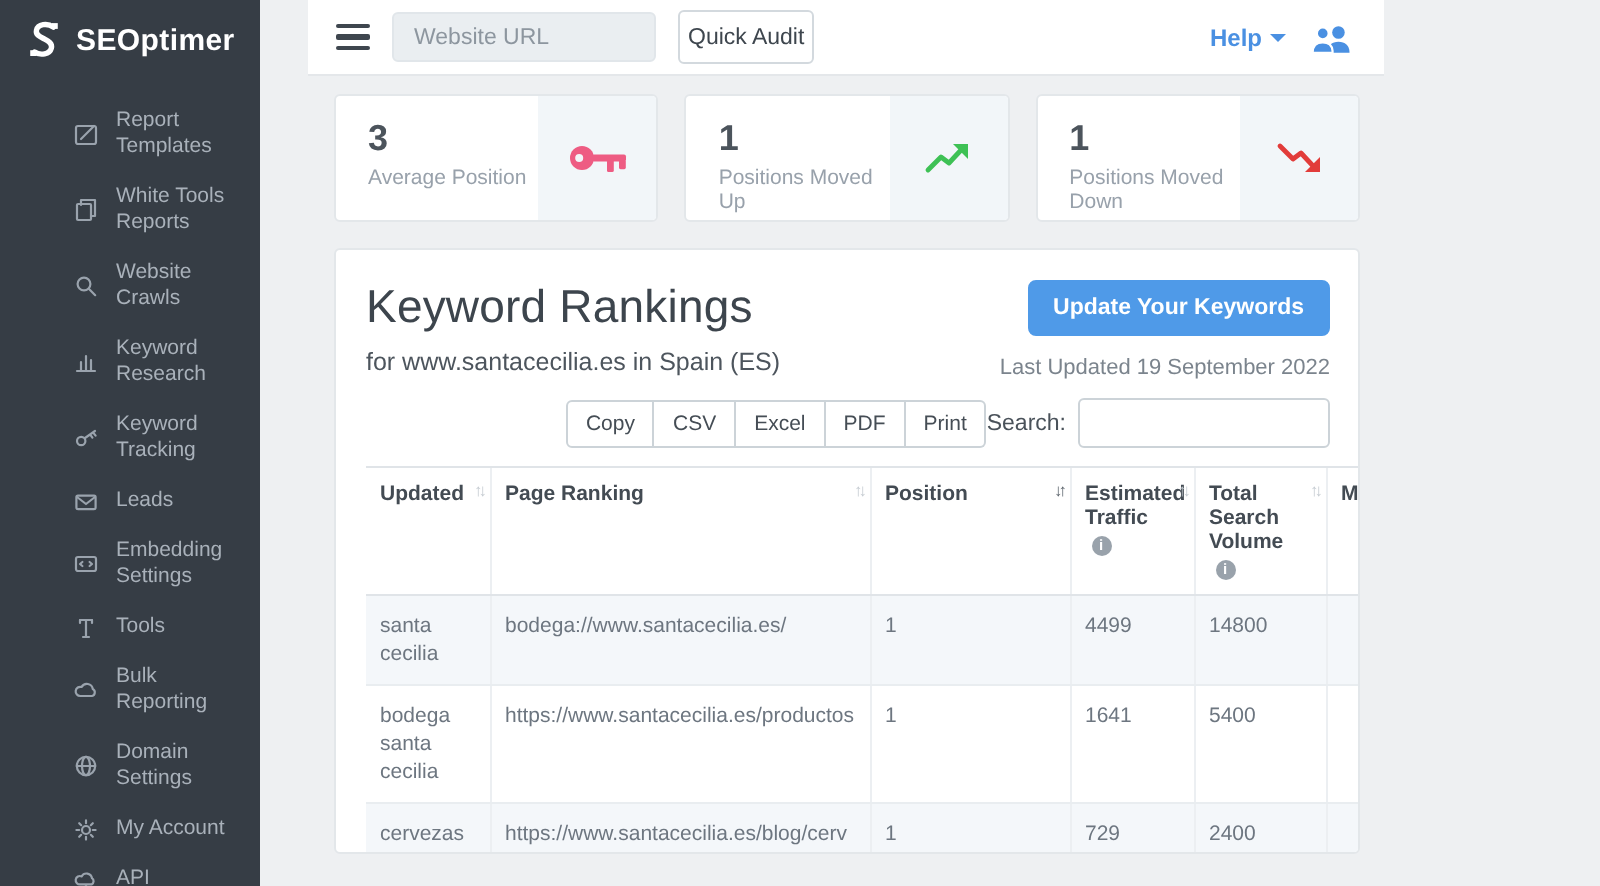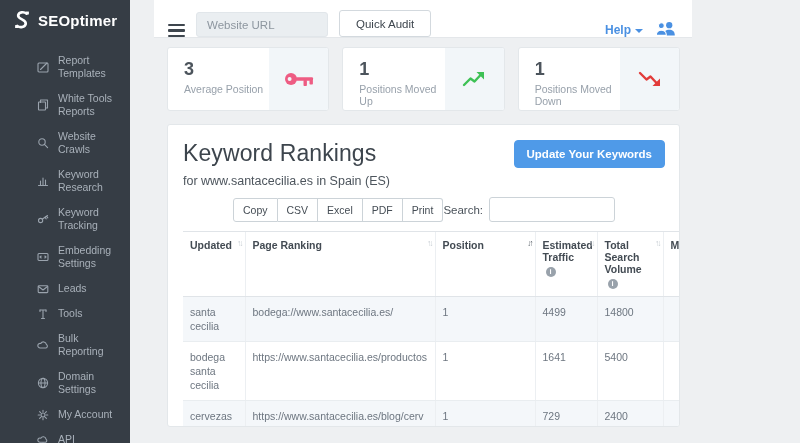--- a/index.html
+++ b/index.html
@@ -11,26 +11,26 @@
   .sidebar { width:130px; flex:none; background:#363d45; color:#a9b1ba; display:flex; flex-direction:column; }
   .logo { display:flex; align-items:center; gap:6px; padding:10px 10px 12px 12px; }
   .logo-text { color:#ffffff; font-size:15px; font-weight:bold; letter-spacing:.2px; }
   .nav { display:flex; flex-direction:column; padding-top:6px;margin-left:24px; }
   .nav-item { display:flex; align-items:center; gap:9px; padding:6px 10px 6px 13px; font-size:10.5px; color:#a9b1ba; cursor:pointer; line-height:13px; }
   .icn { width:12px; height:12px; flex:none; }
   .icn * { stroke:#9aa3ad; fill:none; stroke-width:1.1; stroke-linecap:round; stroke-linejoin:round; }
 
   
   .right { flex:1; display:flex; flex-direction:column; min-width:0; }
-  .topbar { height:38px; flex:none; background:#fff; border-bottom:1px solid #e4e7ea; display:flex; align-items:flex-end; padding:0 14px; gap:11px; }
+  .topbar { height:38px; flex:none; background:#fff; border-bottom:1px solid #e4e7ea; display:flex; align-items:center; padding:0 14px; gap:11px; }
   .hamburger { width:17px; display:flex; flex-direction:column; gap:3px; cursor:pointer; }
   .hamburger span { height:2.5px; background:#3e464e; border-radius:1px; }
   .url-input { width:132px; height:25px; background:#eaeef1; border:1px solid #e1e6ea; border-radius:3px; padding:0 10px; font-size:11.5px; color:#3e464e; font-family:inherit; }
   .url-input::placeholder { color:#8d969f; }
-  .quick-audit { height:27px; padding:0 16px; background:#fff; border:1px solid #d3d9de; border-radius:3px; font-size:11.5px; color:#3e464e; font-family:inherit; cursor:pointer; }
+  .quick-audit { height:27px; padding:0 4px; background:#fff; border:1px solid #d3d9de; border-radius:3px; font-size:11.5px; color:#3e464e; font-family:inherit; cursor:pointer; }
   .topbar-spacer { flex:1; }
   .help { color:#4a90e2; font-size:12px; font-weight:bold; display:flex; align-items:center; gap:4px; cursor:pointer; }
   .caret { width:0; height:0; border-left:4px solid transparent; border-right:4px solid transparent; border-top:4px solid #4a90e2; margin-top:1px; }
   .users-btn { cursor:pointer; display:flex; align-items:center; }
 
   
   .content { flex:1; padding:9px 12px 0 13px; overflow:hidden; }
   .cards { display:flex; gap:13px; }
   .card { flex:1; height:64px; background:#fff; border:1px solid #e3e7ea; border-radius:3px; display:flex; overflow:hidden; }
   .card-left { flex:1.45; padding:11px 0 0 16px; }
@@ -40,21 +40,21 @@
 
   
   .panel { margin-top:13px; background:#fff; border:1px solid #e3e7ea; border-radius:3px; padding:15px 14px 0 15px; height:303px; overflow:hidden; }
   .panel-head { display:flex; justify-content:space-between; align-items:flex-start; }
   .page-title { font-size:23px; font-weight:500; color:#3d454d; letter-spacing:.1px; }
   .page-subtitle { font-size:12.5px; color:#4d555d; margin-top:7px; }
   .head-right { text-align:right; }
   .update-btn { background:#4f9ae8; color:#fff; border:1px solid #4f9ae8; border-radius:4px; font-size:11.5px; font-weight:bold; padding:7px 12px; font-family:inherit; cursor:pointer; }
   .last-updated { font-size:11px; color:#7b848d; margin-top:10px; }
 
-  .toolbar { display:flex; justify-content:center; align-items:center; margin-top:9px; }
+  .toolbar { display:flex; justify-content:flex-end; align-items:center; margin-top:9px; }
   .export-group { display:flex; }
   .export-btn { font-size:10.5px; color:#454d55; background:#fff; border:1px solid #ccd3d8; padding:5px 9px; font-family:inherit; cursor:pointer; border-left-width:0; }
   .export-btn:first-child { border-left-width:1px; border-radius:3px 0 0 3px; }
   .export-btn:last-child { border-radius:0 3px 3px 0; }
   .search-wrap { display:flex; align-items:center; gap:6px; }
   .search-label { font-size:11.5px; color:#4a525a; }
   .search-input { width:126px; height:25px; border:1px solid #ccd3d8; border-radius:3px; padding:0 7px; font-size:11.5px; font-family:inherit; color:#3e464e; }
 
   
   table { width:100%; border-collapse:collapse; margin-top:9px; table-layout:fixed; }
@@ -112,31 +112,31 @@
       </div>
       <div class="nav-item">
         <svg class="icn" viewBox="0 0 12 12">
             <circle cx="3.6" cy="7.5" r="2.1"></circle>
             <path d="M5.5 6 L10.5 2.5 M8 4.2 L9.2 5.8 M9.5 3.2 L10.8 4.8"></path>
           </svg>
         <span>Keyword Tracking</span>
       </div>
       <div class="nav-item">
         <svg class="icn" viewBox="0 0 12 12">
+            <rect x="1.2" y="2.8" width="9.6" height="6.8" rx="0.8"></rect>
+            <path d="M1.5 3.5 L6 7 L10.5 3.5"></path>
+          </svg>
+        <span>Leads</span>
+      </div>
+      <div class="nav-item">
+        <svg class="icn" viewBox="0 0 12 12">
             <rect x="1" y="2.5" width="10" height="7" rx="1"></rect>
             <path d="M4.2 5 L3 6 L4.2 7 M7.8 5 L9 6 L7.8 7"></path>
           </svg>
         <span>Embedding Settings</span>
-      </div>
-      <div class="nav-item">
-        <svg class="icn" viewBox="0 0 12 12">
-            <rect x="1.2" y="2.8" width="9.6" height="6.8" rx="0.8"></rect>
-            <path d="M1.5 3.5 L6 7 L10.5 3.5"></path>
-          </svg>
-        <span>Leads</span>
       </div>
       <div class="nav-item">
         <svg class="icn" viewBox="0 0 12 12">
             <path d="M3 2 H9 M6 2 V9.5 M4.5 10.5 H7.5 M6 9.5 L6 10.5"></path>
             <path d="M3 2 V3.5 M9 2 V3.5"></path>
           </svg>
         <span>Tools</span>
       </div>
       <div class="nav-item">
         <svg class="icn" viewBox="0 0 12 12">
@@ -245,20 +245,21 @@
       </div>
 
       <div class="panel">
         <div class="panel-head">
           <div>
             <div class="page-title">Keyword Rankings</div>
             <div class="page-subtitle">for www.santacecilia.es in Spain (ES)</div>
           </div>
           <div class="head-right">
             <button class="update-btn">Update Your Keywords</button>
+            <div class="last-updated">Last Updated 19 September 2022</div>
           </div>
         </div>
 
         <div class="toolbar">
           <div class="export-group">
             <button class="export-btn">Copy</button>
             <button class="export-btn">CSV</button>
             <button class="export-btn">Excel</button>
             <button class="export-btn">PDF</button>
             <button class="export-btn">Print</button>

